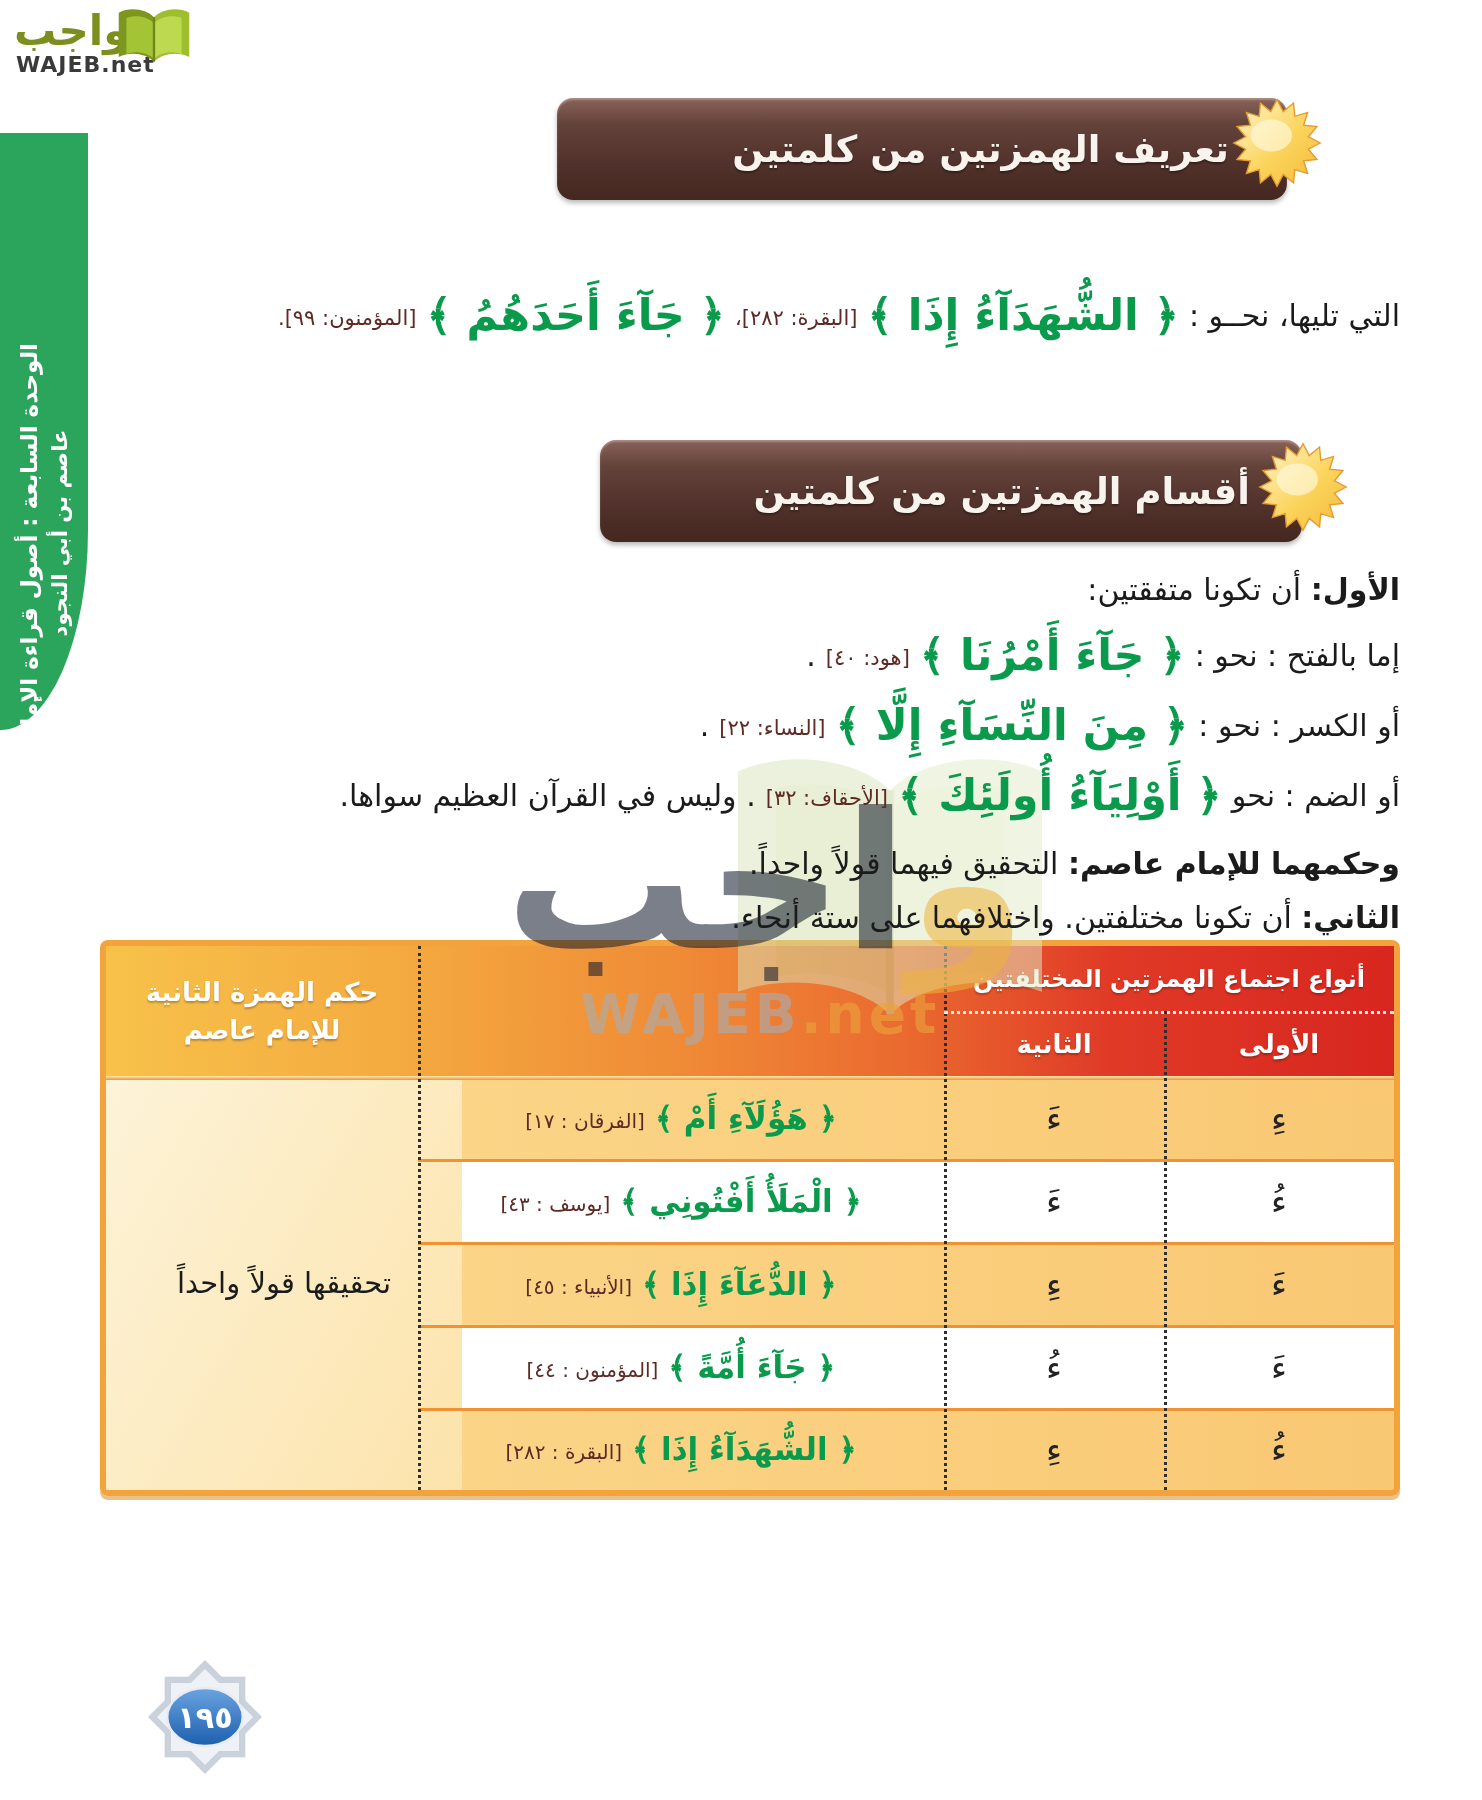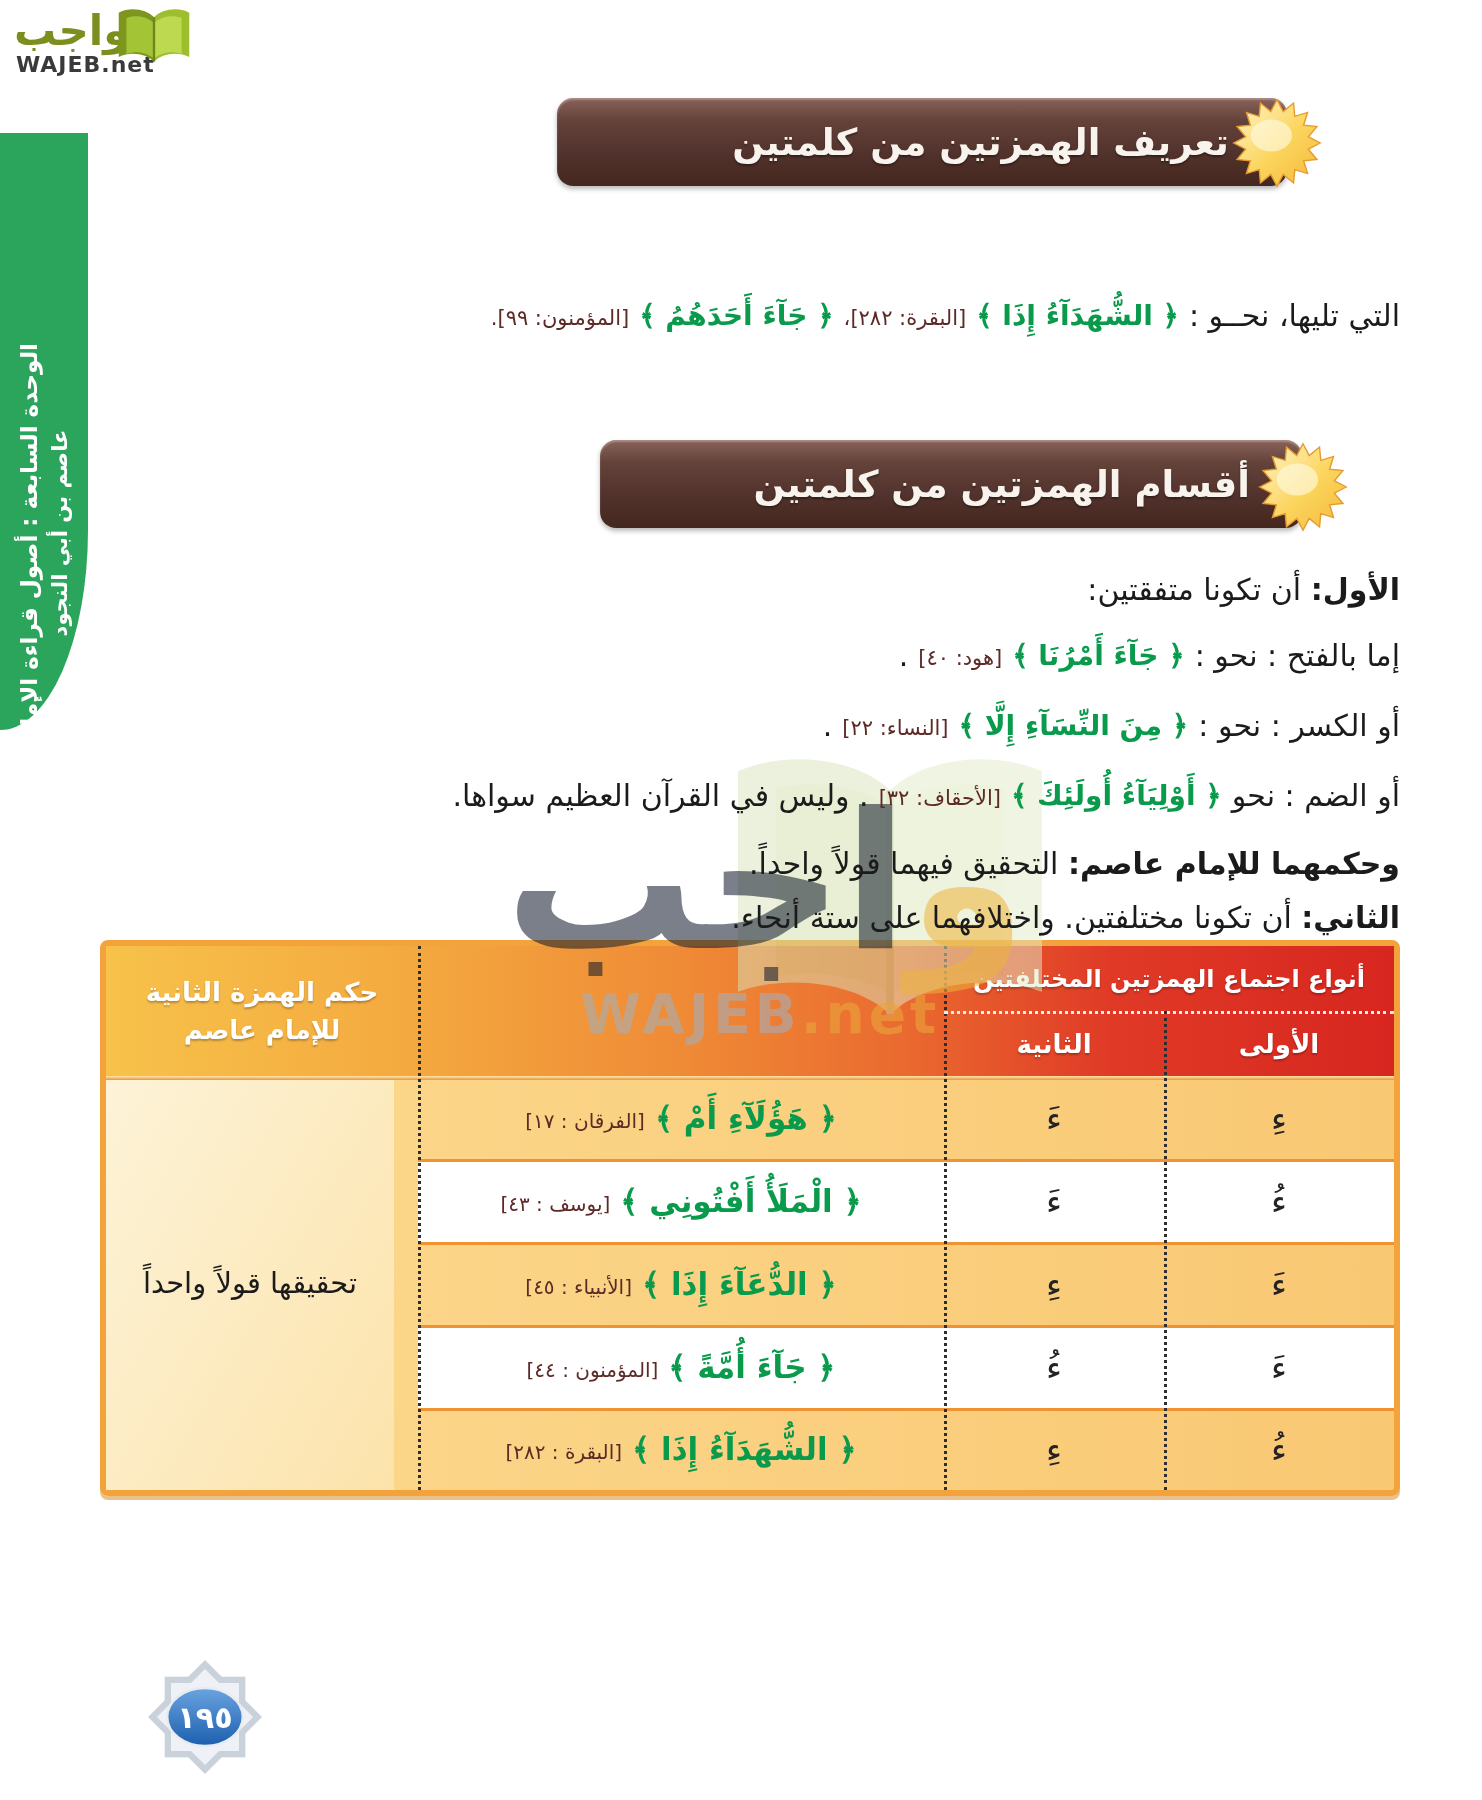--- a/index.html
+++ b/index.html
@@ -14,21 +14,21 @@
 
   
   .sidebar{position:absolute;left:0;top:133px;width:88px;height:597px;background:#2ba45c;
            border-bottom-right-radius:88px 200px;z-index:3;}
   .sidebar-text{position:absolute;left:-146px;top:372px;width:380px;transform:rotate(-90deg);
                 text-align:center;color:#ffffff;direction:rtl;}
   .sidebar-text .s1{font-size:23px;font-weight:bold;white-space:nowrap;}
   .sidebar-text .s2{font-size:21px;font-weight:bold;white-space:nowrap;margin-top:6px;}
 
   
-  .banner{position:absolute;height:88px;border-radius:16px;z-index:10;
+  .banner{position:absolute;height:102px;border-radius:16px;z-index:10;
           background:linear-gradient(180deg,#8a635a 0%,#63423a 26%,#53332d 60%,#44271f 100%);
           box-shadow:0 3px 5px rgba(0,0,0,.28), inset 0 2px 2px rgba(255,255,255,.28);
           color:#f8f3ec;font-weight:bold;font-size:37px;direction:rtl;
           display:flex;align-items:center;justify-content:flex-start;
           text-shadow:0 2px 2px rgba(0,0,0,.35);}
   .banner1{left:557px;top:98px;width:730px;padding-right:58px;box-sizing:border-box;}
   .banner2{left:600px;top:440px;width:702px;padding-right:52px;box-sizing:border-box;}
   .starburst{position:absolute;width:94px;height:94px;z-index:12;}
   .sb1{left:1230px;top:96px;}
   .sb2{left:1256px;top:440px;}
@@ -39,39 +39,39 @@
   .quran{color:#0a9a4c;font-weight:bold;}
   .qref{color:#5d2a26;font-size:21px;font-weight:normal;margin-top:6px;}
   .intro-l1{left:104px;top:224px;text-align:justify;text-align-last:justify;line-height:1.5;}
   .flexline{display:flex;align-items:center;gap:10px;}
   .intro-l2{left:104px;top:272px;height:86px;}
   .intro-l2 .quran{font-size:37px;}
   .line-awwal{top:566px;line-height:48px;}
   .case1{top:620px;height:70px;}
   .case2{top:690px;height:70px;}
   .case3{top:760px;height:70px;}
-  .case .quran, .flexline .quran{font-size:28px;}
+  .case .quran, .flexline .quran{font-size:43px;}
   .line-ruling{top:840px;line-height:48px;}
   .line-thani{top:894px;line-height:48px;}
 
   
   .tbl{position:absolute;left:100px;top:940px;width:1300px;height:556px;box-sizing:border-box;
        border:6px solid #f2a33c;border-radius:8px;z-index:5;
        background:linear-gradient(to right,#fcd98f,#f9c873);
        box-shadow:0 4px 0 rgba(217,142,42,.55);}
   .tcell{position:absolute;display:flex;align-items:center;justify-content:center;direction:rtl;}
   .thead-bg{position:absolute;left:0;top:0;width:1288px;height:130px;
             background:linear-gradient(to right,#f7c24a 0%,#f4ab40 22%,#ef8a36 45%,#ea6a2f 62%,#e03a27 78%,#d7261f 100%);}
   .thead-txt{color:#ffffff;font-weight:bold;text-shadow:0 2px 2px rgba(0,0,0,.25);}
   .ruling-head{left:0;top:0;width:312px;height:130px;flex-direction:column;font-size:26px;gap:8px;}
   .example-head{left:312px;top:0;width:526px;height:130px;font-size:27px;}
   .types-head{left:838px;top:0;width:450px;height:65px;font-size:24px;}
   .second-head{left:838px;top:65px;width:220px;height:65px;font-size:26px;}
   .first-head{left:1058px;top:65px;width:230px;height:65px;font-size:26px;}
-  .ruling-cell{left:0;top:130px;width:288px;height:414px;font-size:29px;color:#1b1b1b;
+  .ruling-cell{left:0;top:130px;width:356px;height:414px;font-size:29px;color:#1b1b1b;
                background:linear-gradient(120deg,#fdf3d8 0%,#fce3ab 100%);}
   .rowband{position:absolute;left:312px;width:976px;background:#ffffff;}
   .band2{top:213px;height:83px;}
   .band4{top:379px;height:83px;}
   .hsep{position:absolute;left:312px;width:976px;height:3px;background:#ef9231;}
   .hsep-head{position:absolute;left:0;top:130px;width:1288px;height:4px;
              background:linear-gradient(180deg,#ffe9b0,#ef9231);}
   .vdot{position:absolute;width:0;border-left:3px dotted #2e2e2e;}
   .vd1{left:312px;top:0;height:544px;}
   .vd2{left:838px;top:0;height:544px;}

